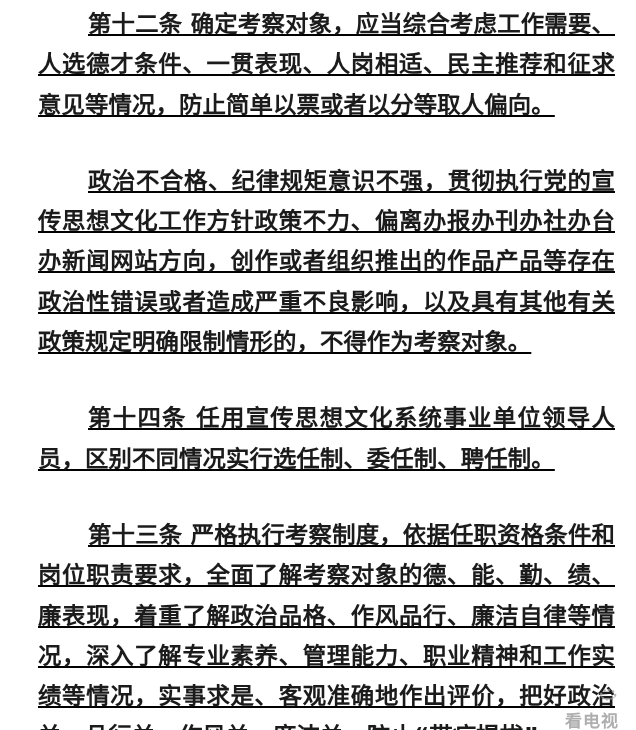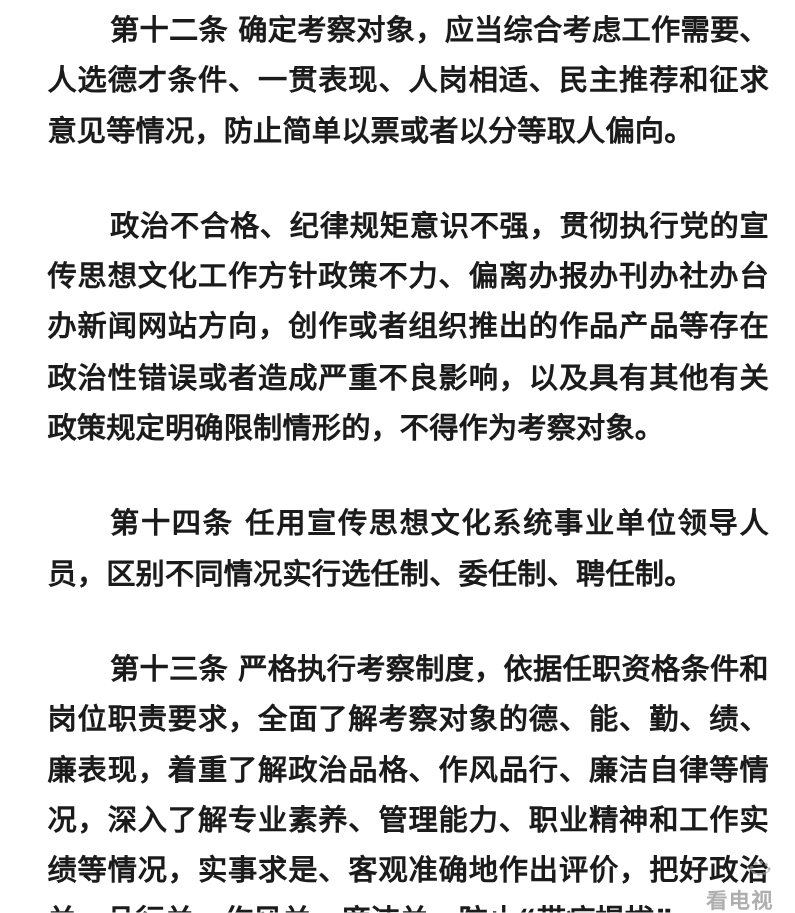--- a/index.html
+++ b/index.html
@@ -17,20 +17,21 @@
     position: relative;
   }
 
   .page {
     position: relative;
     width: 636px;
     height: 730px;
     box-sizing: border-box;
     padding: 0px 21px 0px 38px;
     background: #ffffff;
+    text-decoration: underline;
   }
 
   .doc-body {
     position: relative;
     padding-top: 4px;
   }
 
   p.para {
     margin: 0;
     padding: 0;

